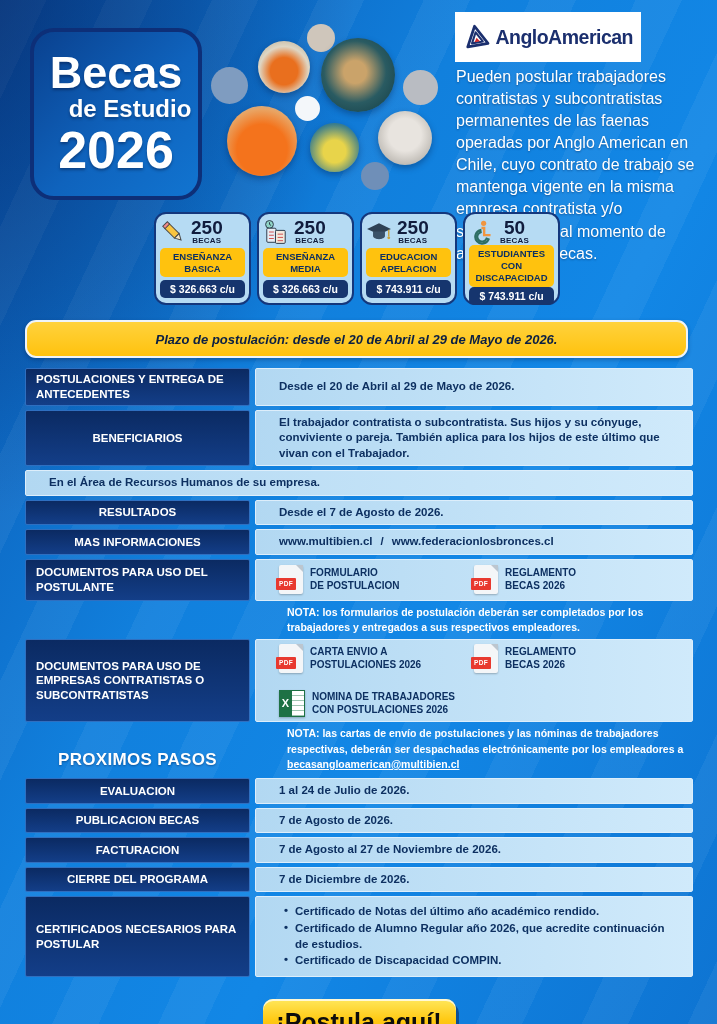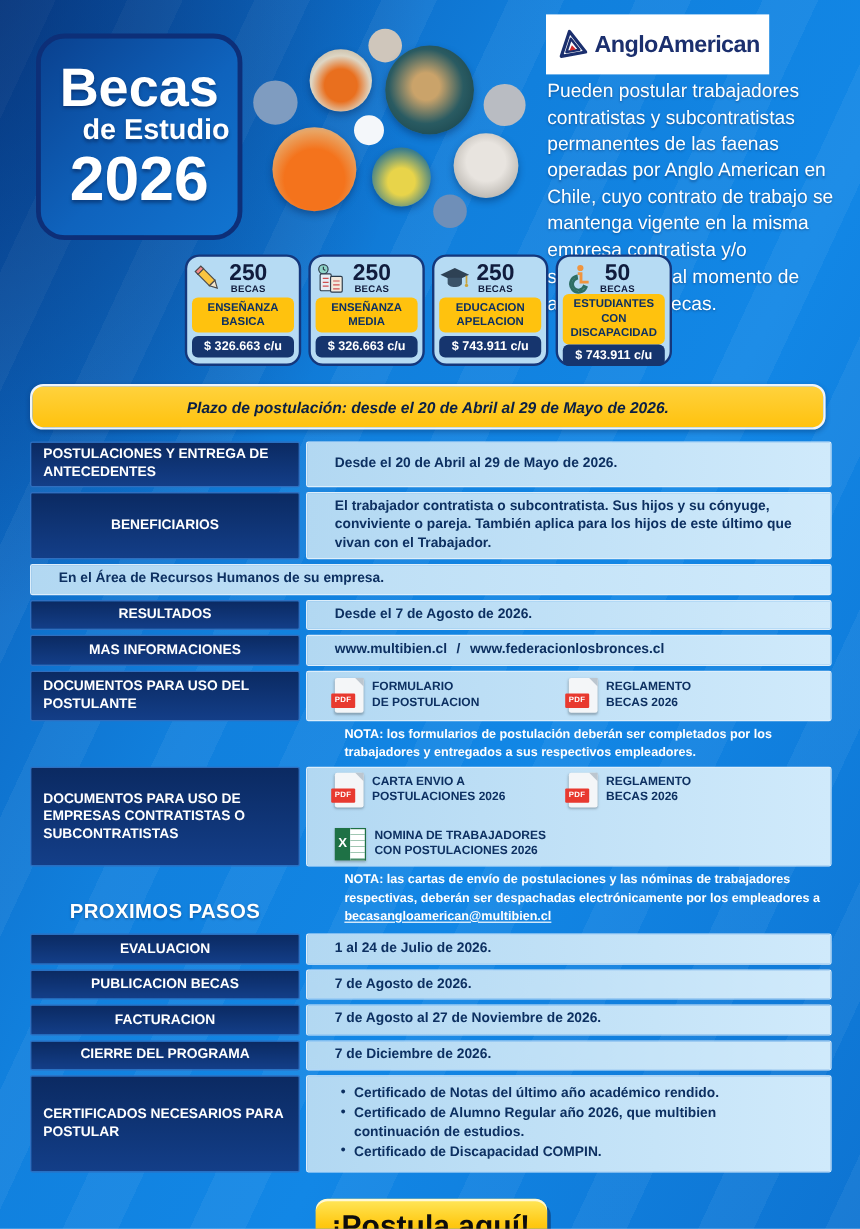--- a/index.html
+++ b/index.html
@@ -332,21 +332,21 @@
     <div class="row">
       <div class="cl h22">CIERRE DEL PROGRAMA</div>
       <div class="cr h22">7 de Diciembre de 2026.</div>
     </div>
 
     <div class="row">
       <div class="cl h52">CERTIFICADOS NECESARIOS PARA POSTULAR</div>
       <div class="cr h52">
         <ul class="blist">
           <li>Certificado de Notas del último año académico rendido.</li>
-          <li>Certificado de Alumno Regular año 2026, que multibien continuación de estudios.</li>
+          <li>Certificado de Alumno Regular año 2026, que acredite continuación de estudios.</li>
           <li>Certificado de Discapacidad COMPIN.</li>
         </ul>
       </div>
     </div>
 
     <div class="cta-wrap">
       <button class="cta">¡Postula aquí!</button>
     </div>
   </div>
 

